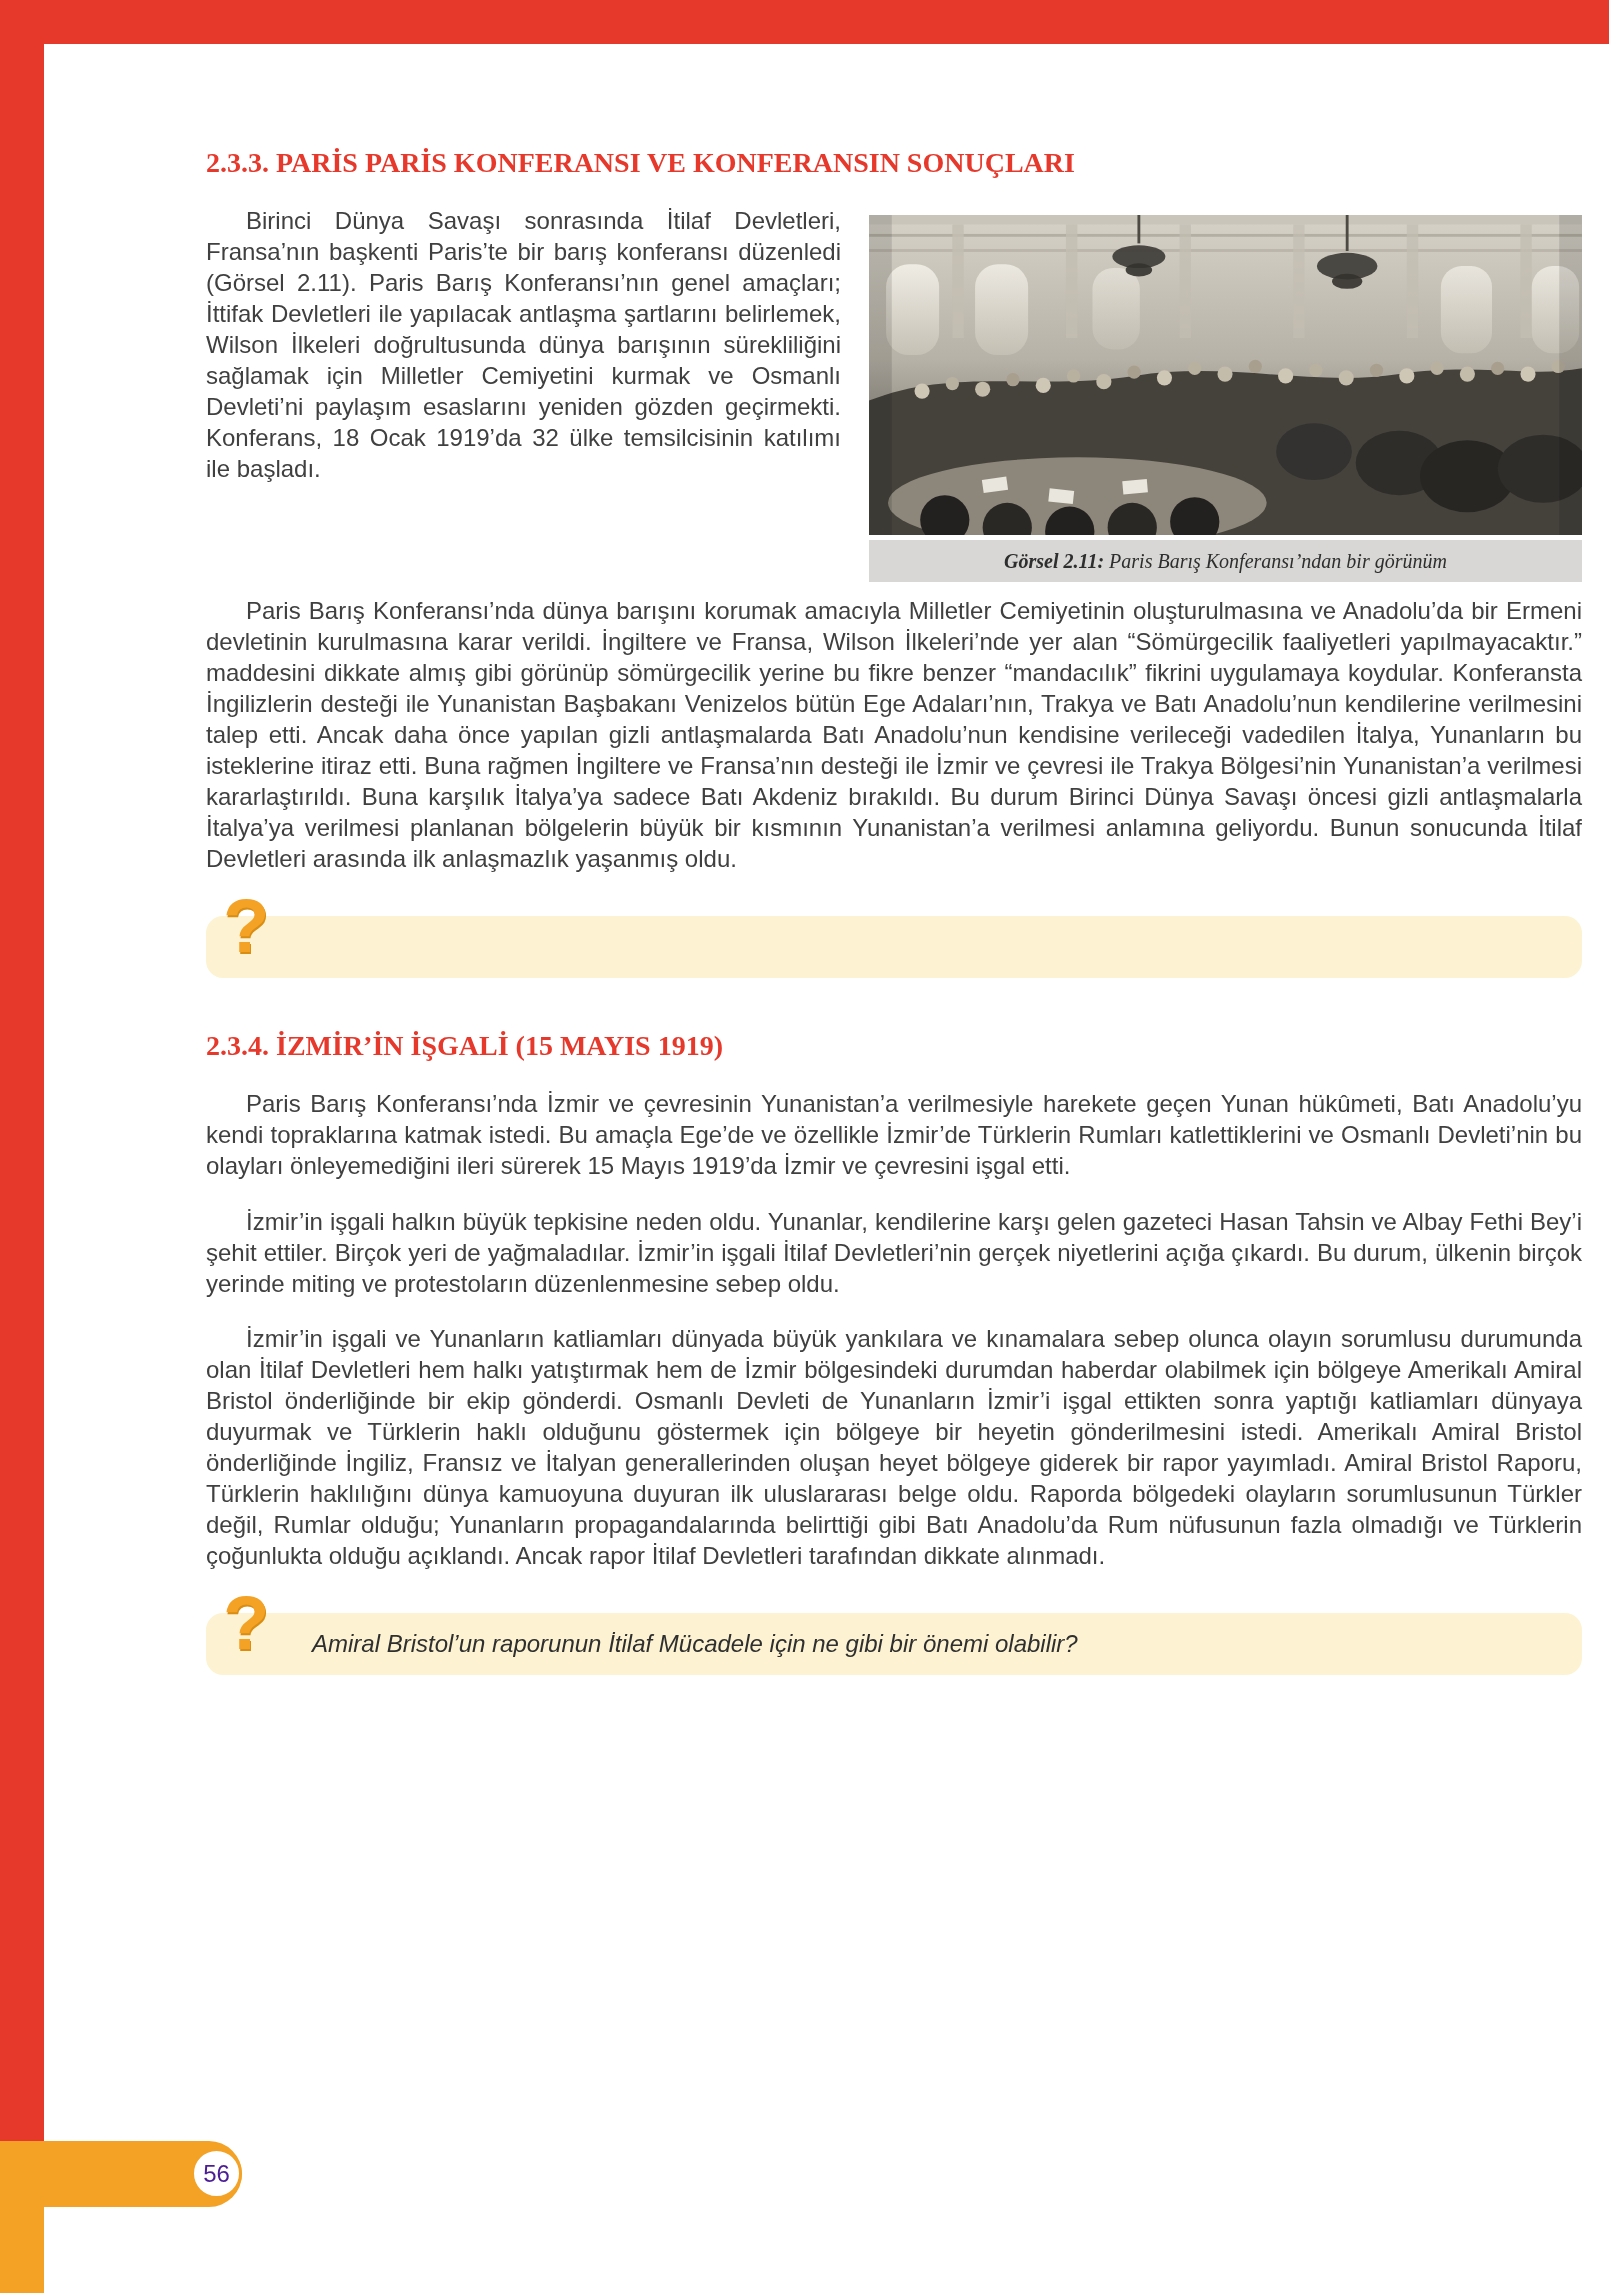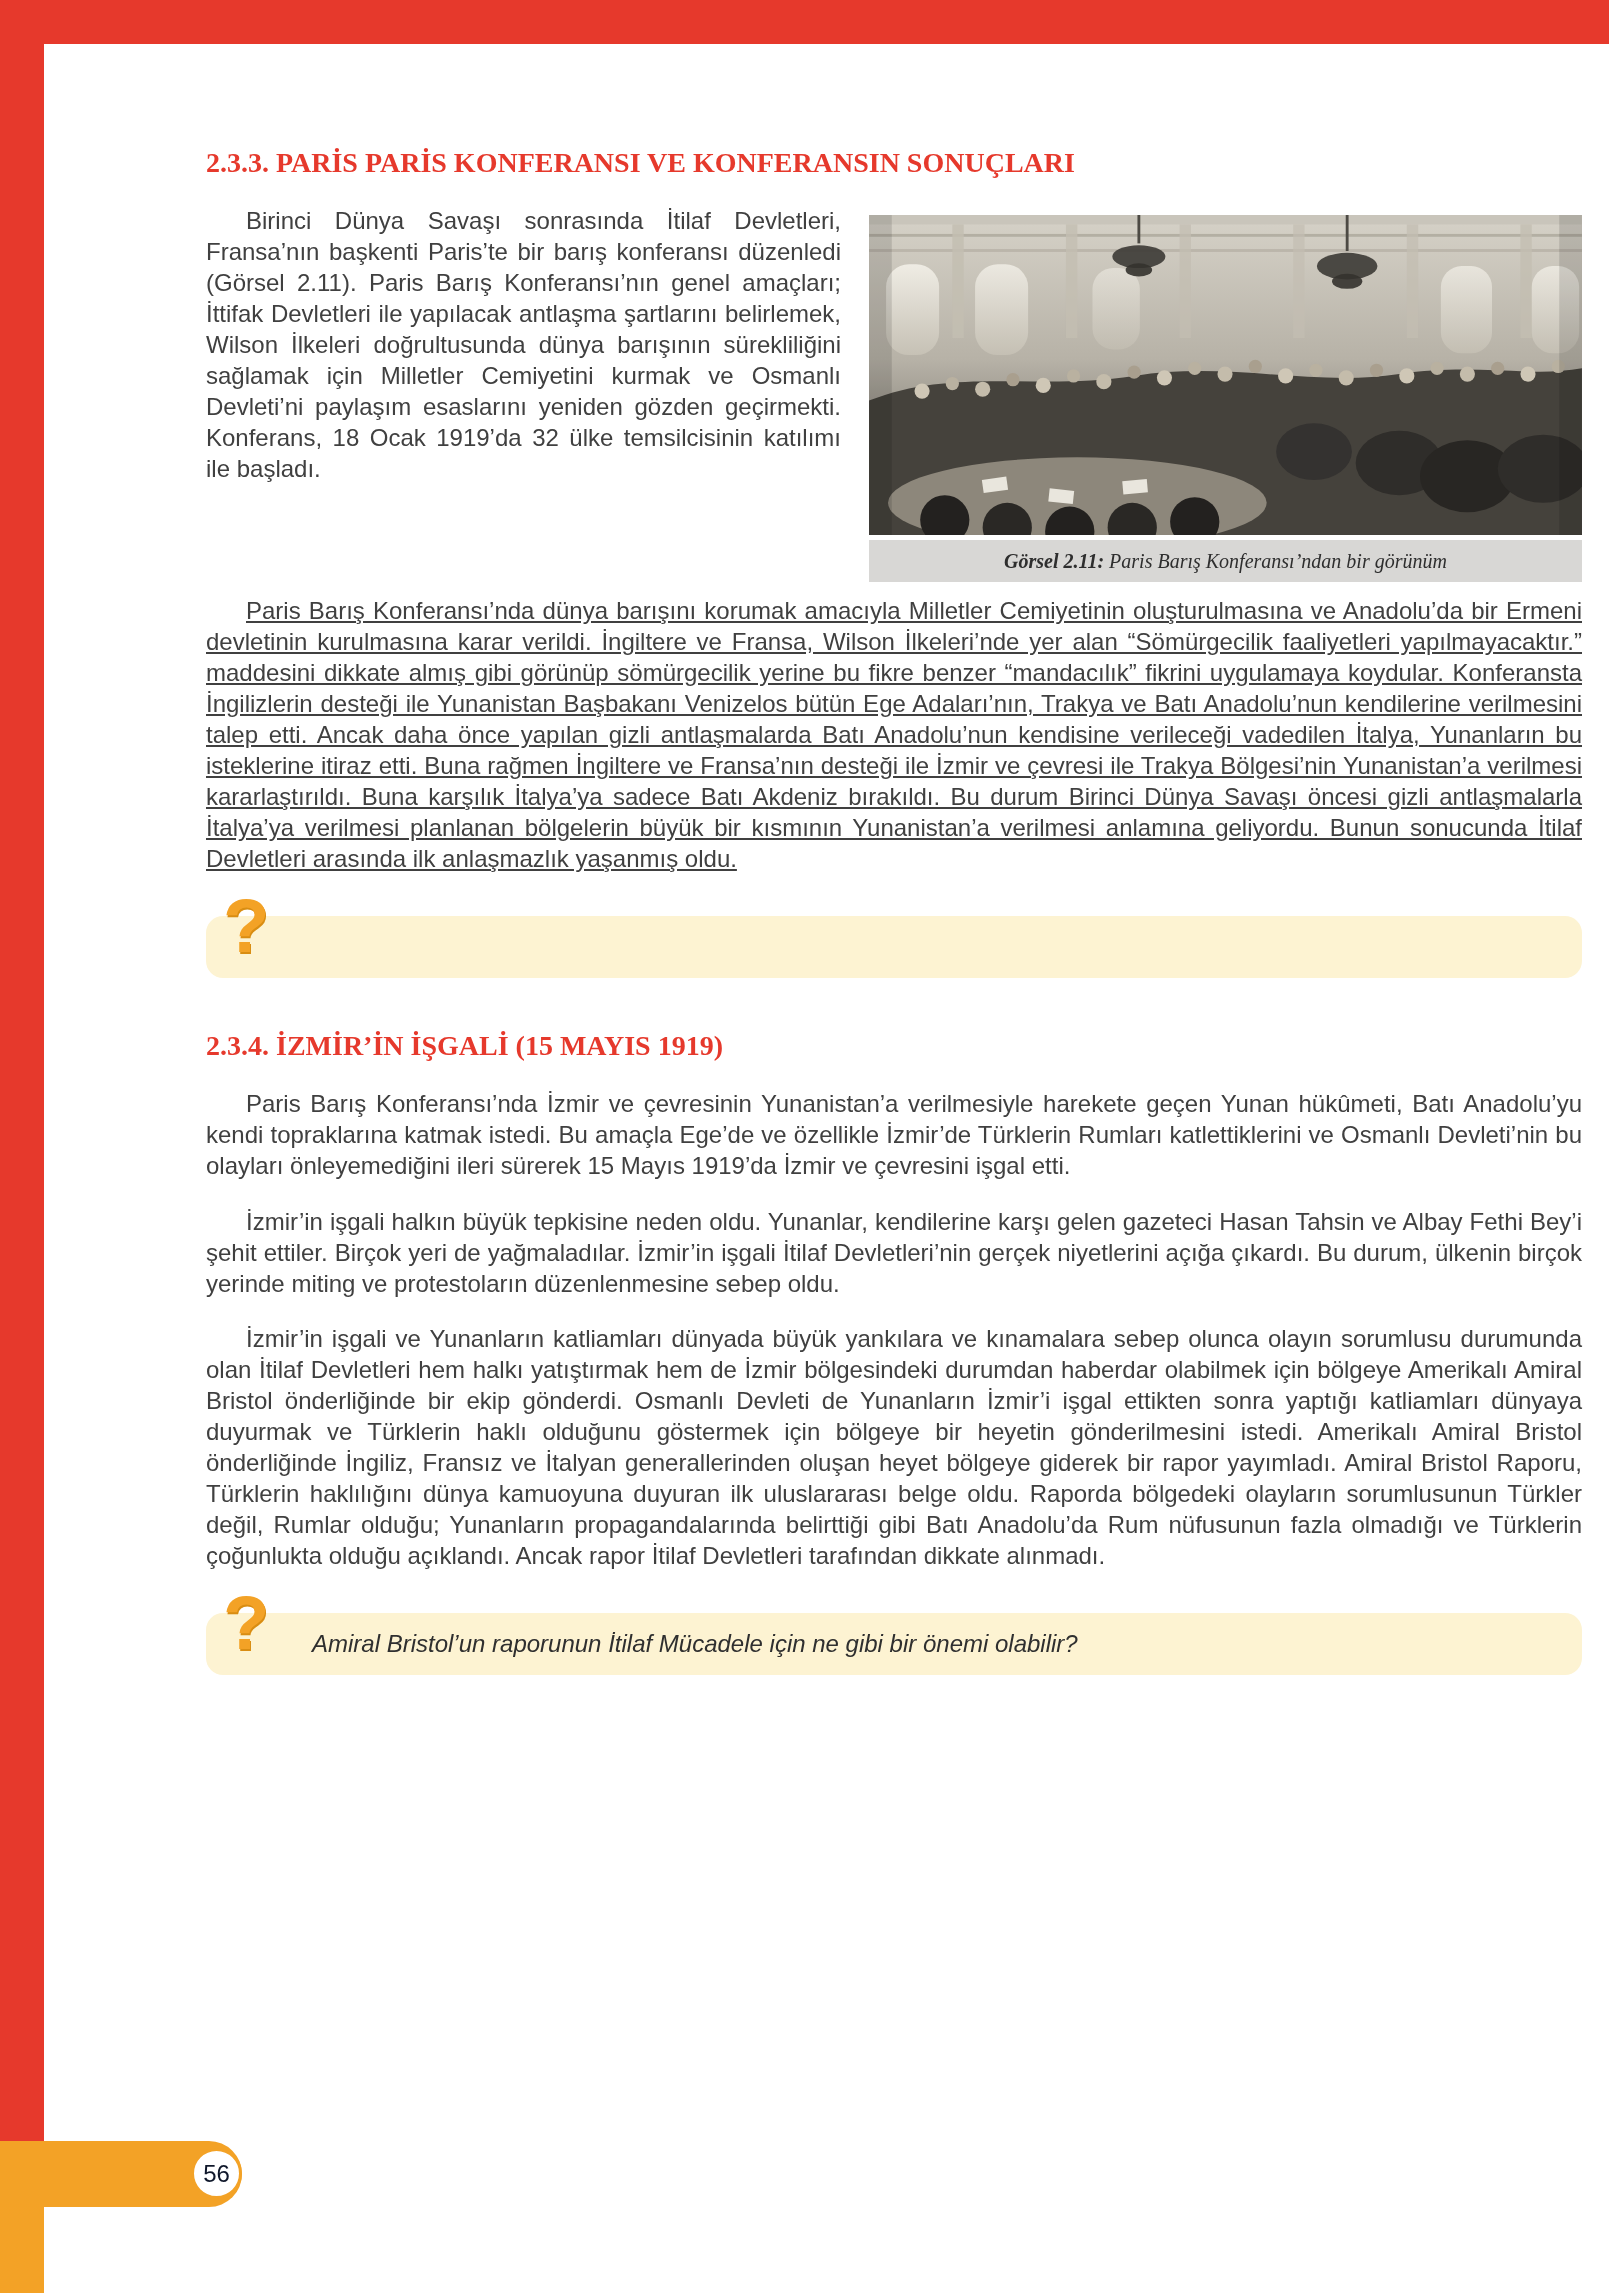--- a/index.html
+++ b/index.html
@@ -36,21 +36,21 @@
     background: #f3a226;
     border-radius: 0 33px 33px 0;
   }
   .page-badge {
     position: absolute; left: 191px; top: 2148px;
     width: 51px; height: 51px;
     border-radius: 50%;
     background: #ffffff;
     border: 3.8px solid #f3a226;
     display: flex; align-items: center; justify-content: center;
-    font-size: 24px; color: #0f172a;
+    font-size: 24px; color: #4c1d95;
   }
 
   
   .content {
     position: absolute;
     left: 206px; top: 44px;
     width: 1376px;
   }
 
   .heading {
@@ -64,21 +64,21 @@
   .heading.first { margin-top: 100px; }
 
   .body-para {
     font-size: 24px;
     line-height: 31px;
     text-align: justify;
     text-indent: 40px;
     margin: 0 0 24.6px 0;
     color: #404040;
   }
-  .clear { clear: both; text-decoration: underline; }
+  .clear { clear: both; }
 
   
   .photo-figure {
     float: right;
     width: 713px;
     margin: 9.5px 0 13.2px 28px;
   }
   .photo { width: 713px; height: 320px; overflow: hidden; background: #8b867c; }
   .photo svg { display: block; }
   .caption {

